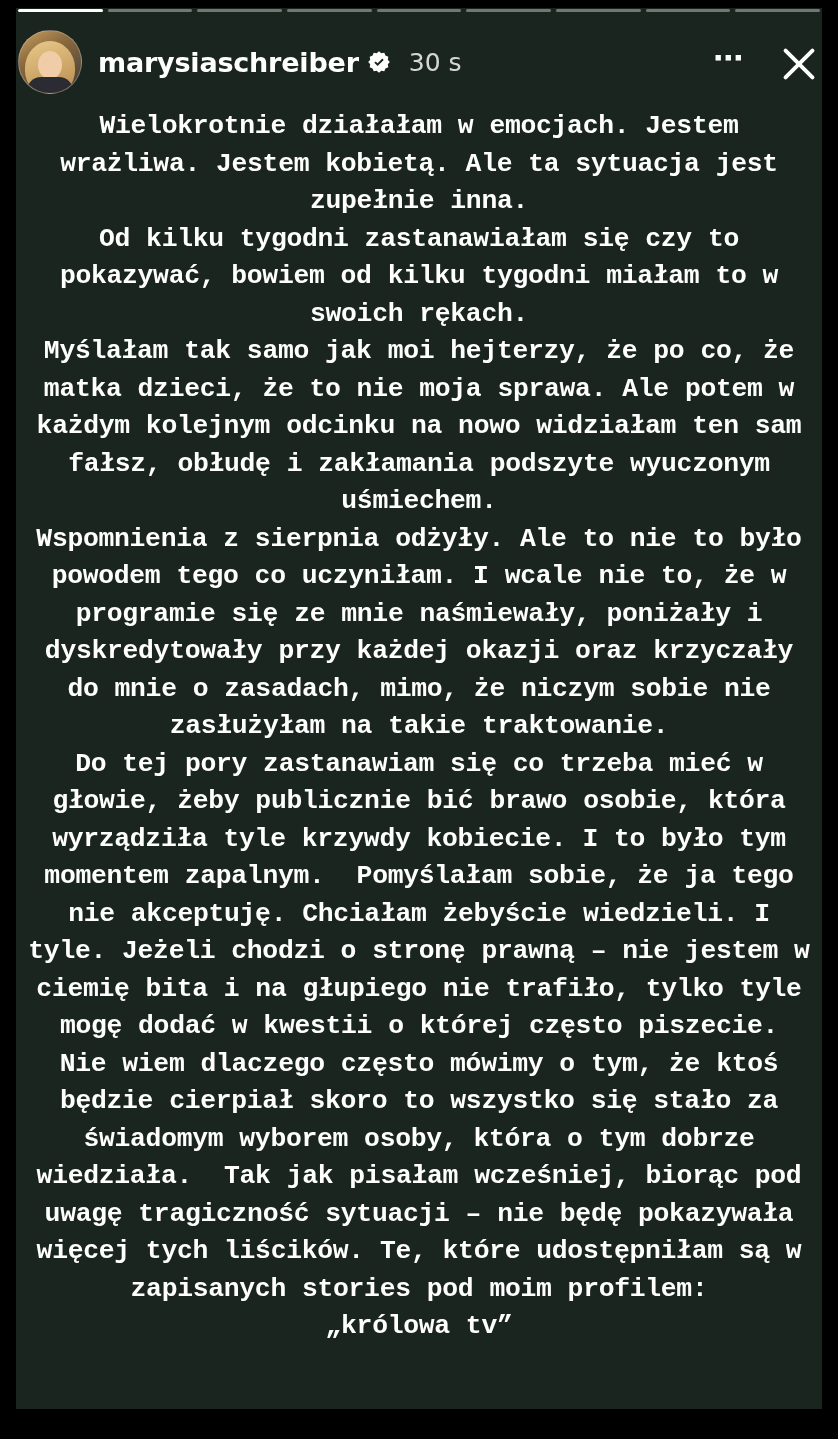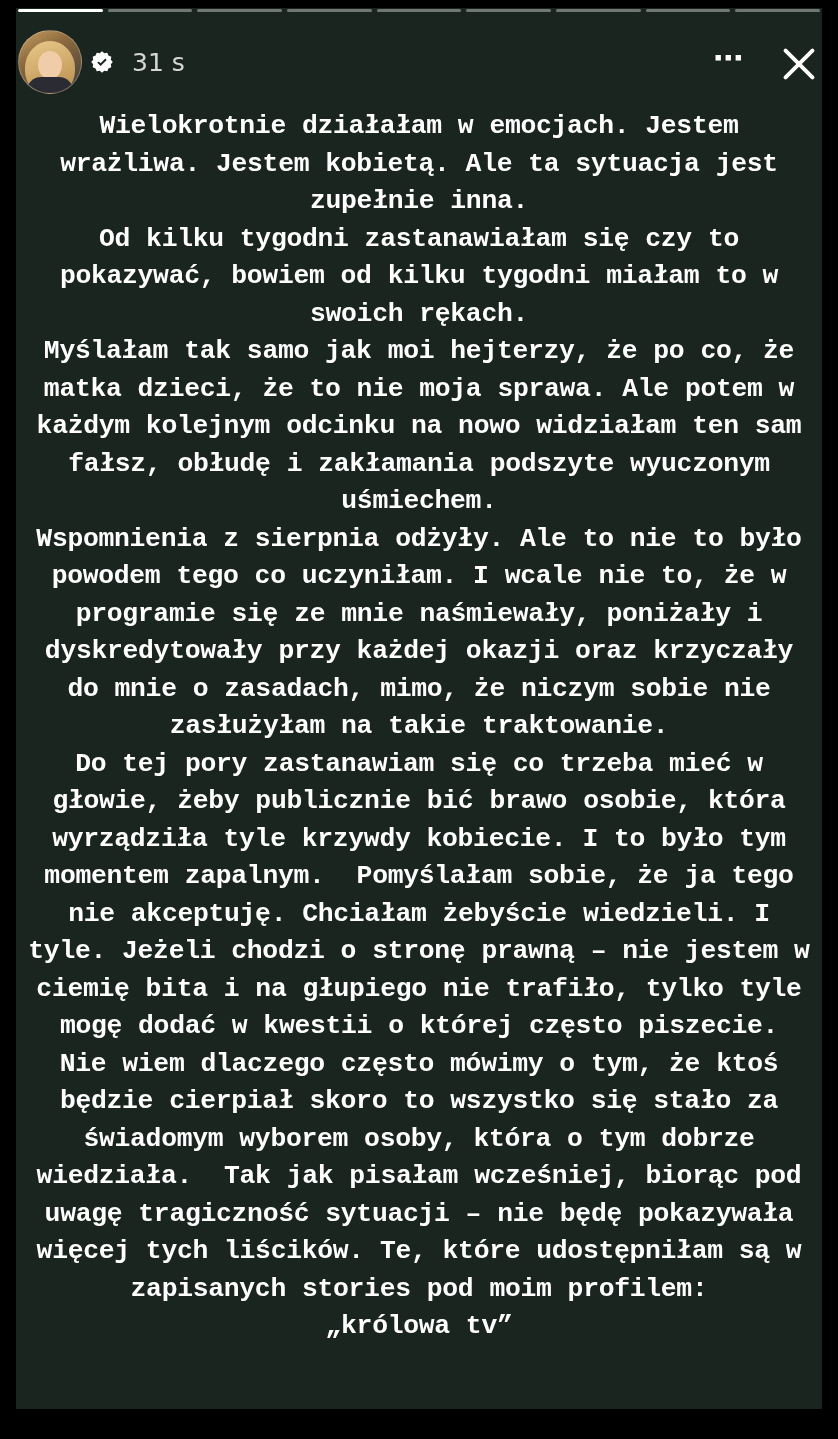--- a/index.html
+++ b/index.html
@@ -201,27 +201,28 @@
     <div class="progress-seg"></div>
     <div class="progress-seg"></div>
   </div>
 
   <div class="header">
     <div class="avatar">
       <div class="hair"></div>
       <div class="face"></div>
       <div class="body"></div>
     </div>
+    <div class="username">marysiaschreiber</div>
     <span class="verified">
       <svg width="24" height="24" viewBox="0 0 24 24">
         <path fill="#ffffff" d="M12 1.2l2.3 2.0 3.0-0.5 1.1 2.9 2.9 1.1-0.5 3.0 2.0 2.3-2.0 2.3 0.5 3.0-2.9 1.1-1.1 2.9-3.0-0.5-2.3 2.0-2.3-2.0-3.0 0.5-1.1-2.9-2.9-1.1 0.5-3.0-2.0-2.3 2.0-2.3-0.5-3.0 2.9-1.1 1.1-2.9 3.0 0.5z"></path>
         <path fill="#1b2520" d="M10.6 16.1l-3.3-3.3 1.4-1.4 1.9 1.9 4.7-4.7 1.4 1.4z"></path>
       </svg>
     </span>
-    <div class="timestamp">31 s</div>
+    <div class="timestamp">30 s</div>
     <div class="spacer"></div>
     <div class="more-btn">⋯</div>
     <div class="close-btn">
       <span></span>
         <span></span>
     </div>
   </div>
 
   <div class="story-text">Wielokrotnie działałam w emocjach. Jestem wrażliwa. Jestem kobietą. Ale ta sytuacja jest zupełnie inna.
 Od kilku tygodni zastanawiałam się czy to pokazywać, bowiem od kilku tygodni miałam to w swoich rękach.

